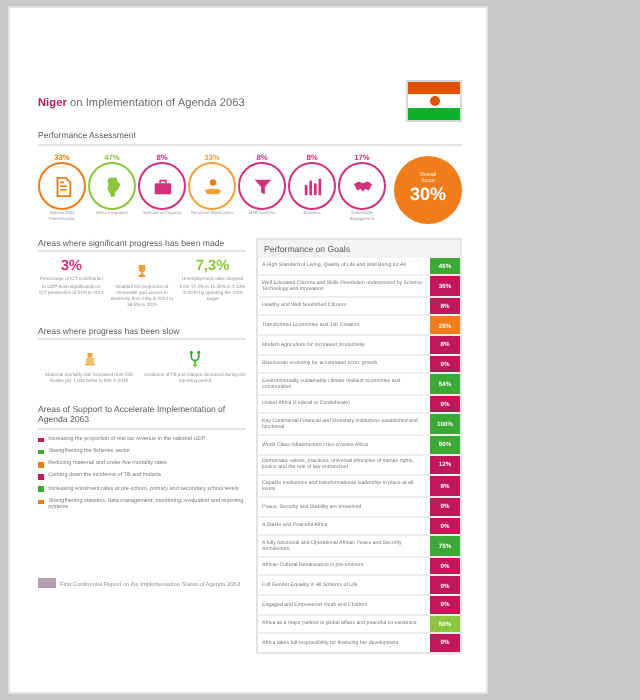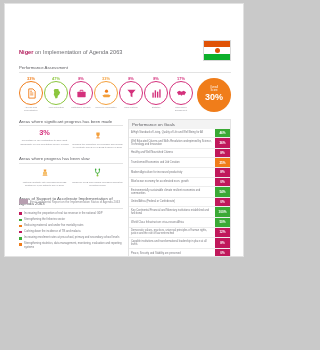--- a/index.html
+++ b/index.html
@@ -1,17 +1,17 @@
 <!DOCTYPE html>
 <html><head>
 <meta charset="utf-8">
 <style>
   html,body{margin:0;padding:0;background:#c9c9c9;}
   body{width:248px;height:350px;overflow:hidden;font-family:"Liberation Sans",sans-serif;}
-  .page{position:absolute;left:5px;top:4px;width:238px;height:252px;background:#ffffff;box-shadow:0 0 0 1px #e2e2e2;overflow:hidden;}
+  .page{position:absolute;left:5px;top:4px;width:238px;height:342px;background:#ffffff;box-shadow:0 0 0 1px #e2e2e2;overflow:hidden;}
   .inner{position:absolute;left:14px;top:36px;width:212px;}
 
   
   .hdr{display:flex;align-items:flex-start;justify-content:space-between;}
   .title{font-size:5.6px;color:#6b6b70;letter-spacing:.02px;padding-top:9px;}
   .title b{color:#b2195a;font-weight:bold;}
   .flag{width:26px;height:19px;border:.5px solid #d8d8d8;background:#fff;position:relative;flex:none;}
   .flag .f-o{position:absolute;left:0;top:0;right:0;height:33.3%;background:#e05206;}
   .flag .f-w{position:absolute;left:0;top:33.3%;right:0;height:33.4%;background:#fff;}
   .flag .f-g{position:absolute;left:0;bottom:0;right:0;height:33.3%;background:#0db02b;}
@@ -174,20 +174,24 @@
             <div class="st">
               <div class="sticon">
                 <svg width="8" height="11" viewBox="0 0 24 24">
                     <path d="M7 3h10v6a5 5 0 01-10 0z" fill="#f4a03c"></path>
                     <rect x="10" y="14" width="4" height="4" fill="#f4a03c"></rect>
                     <rect x="7" y="18" width="10" height="2.5" fill="#f07d1a"></rect>
                   </svg>
               </div>
               <div class="sttxt">Doubled the proportion of renewable grid access to electricity from 24% in 2013 to 38.5% in 2019</div>
             </div>
+            <div class="st">
+              <div class="stbig" style="color:#8cc63e">7,3%</div>
+              <div class="sttxt">Unemployment rates dropped from 17.4% to 11.45% in 2.13% in 2019 by updating the 2019 target</div>
+            </div>
           </div>
         </div>
 
         <div style="margin-top:7px">
           <div class="shead">Areas where progress has been slow</div>
           <div class="stats">
             <div class="st">
               <div class="sticon">
                 <svg width="8" height="11" viewBox="0 0 24 24">
                     <path d="M8 3h8l-1 7h-6z" fill="#f4a03c"></path>

